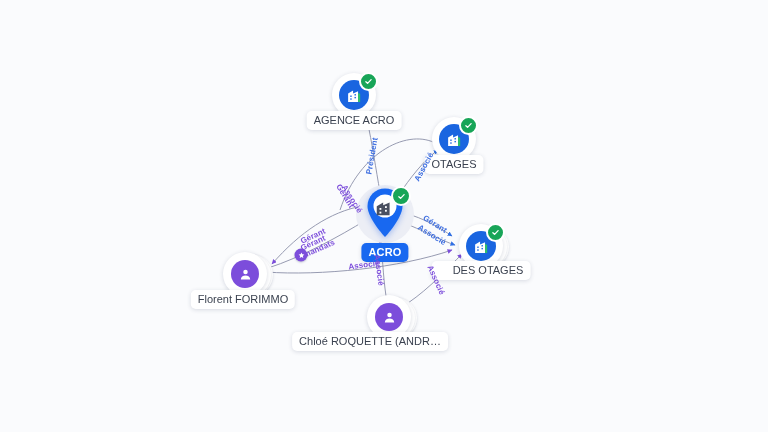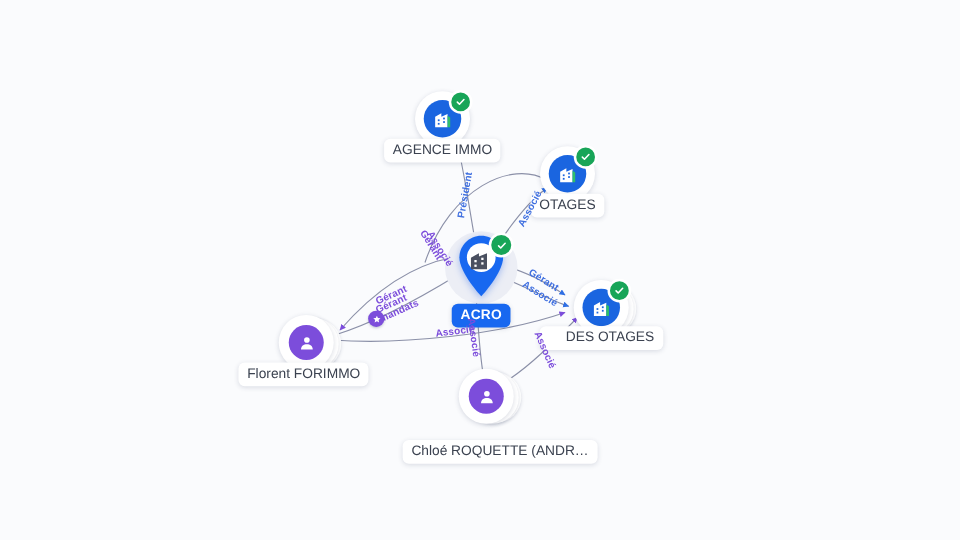--- a/index.html
+++ b/index.html
@@ -172,21 +172,21 @@
             <path d="M17 8l3 2v11h-3z" fill="#2fbf6b"></path>
           </svg>
         </div>
         <div class="badge">
           <svg viewBox="0 0 24 24">
             <path d="M5 12.5l4.5 4.5L19 7" stroke="#fff" stroke-width="3.4" fill="none" stroke-linecap="round" stroke-linejoin="round"></path>
           </svg>
         </div>
       </div>
     </div>
-    <div class="lbl" style="left: 354px; top: 111px;">AGENCE IMMO</div>
+    <div class="lbl" style="left: 354px; top: 111px;">AGENCE ACRO</div>
     <div class="node" style="left: 454px; top: 139px;">
       <div class="co-wrap">
         <div class="co-halo"></div>
         <div class="co-disc">
           <svg viewBox="0 0 24 24">
             <path d="M3 21V9l7-4v4l7-3v15H3z" fill="#fff"></path>
             <rect x="12" y="10" width="2" height="2" fill="#1a65e0"></rect>
             <rect x="12" y="14" width="2" height="2" fill="#1a65e0"></rect>
             <rect x="6" y="12" width="2" height="2" fill="#1a65e0"></rect>
             <rect x="6" y="16" width="2" height="2" fill="#1a65e0"></rect>
@@ -250,21 +250,21 @@
         </div>
         <div class="pe-halo"></div>
         <div class="pe-disc">
           <svg viewBox="0 0 24 24">
             <circle cx="12" cy="8" r="3.6" fill="#fff"></circle>
             <path d="M4.5 20c0-4.2 3.4-6.5 7.5-6.5s7.5 2.3 7.5 6.5z" fill="#fff"></path>
           </svg>
         </div>
       </div>
     </div>
-    <div class="lbl" style="left: 400px; top: 332px; margin-top: 20px;">Chloé ROQUETTE (ANDR…</div>
+    <div class="lbl" style="left: 370px; top: 332px;">Chloé ROQUETTE (ANDR…</div>
     <div class="elbl blue" style="left: 372px; top: 156px; transform: translate(-50%, -50%) rotate(-80deg);">Président</div>
     <div class="elbl blue" style="left: 424px; top: 167px; transform: translate(-50%, -50%) rotate(-62deg);">Associé</div>
     <div class="elbl blue" style="left: 435px; top: 224px; transform: translate(-50%, -50%) rotate(32deg);">Gérant</div>
     <div class="elbl blue" style="left: 432px; top: 235px; transform: translate(-50%, -50%) rotate(32deg);">Associé</div>
     <div class="elbl purple" style="left: 313px; top: 243px; transform: translate(-50%, -50%) rotate(-24deg);">Gérant</div>
     <div class="elbl purple" style="left: 316px; top: 250px; transform: translate(-50%, -50%) rotate(-24deg);">2 mandats</div>
     <div class="mandate" style="left: 301px; top: 255px;">
       <svg viewBox="0 0 24 24">
         <path d="M12 3l2.6 5.6 6 .7-4.5 4 1.3 6-5.4-3.1L6.6 19.3l1.3-6-4.5-4 6-.7z" fill="#fff"></path>
       </svg>

